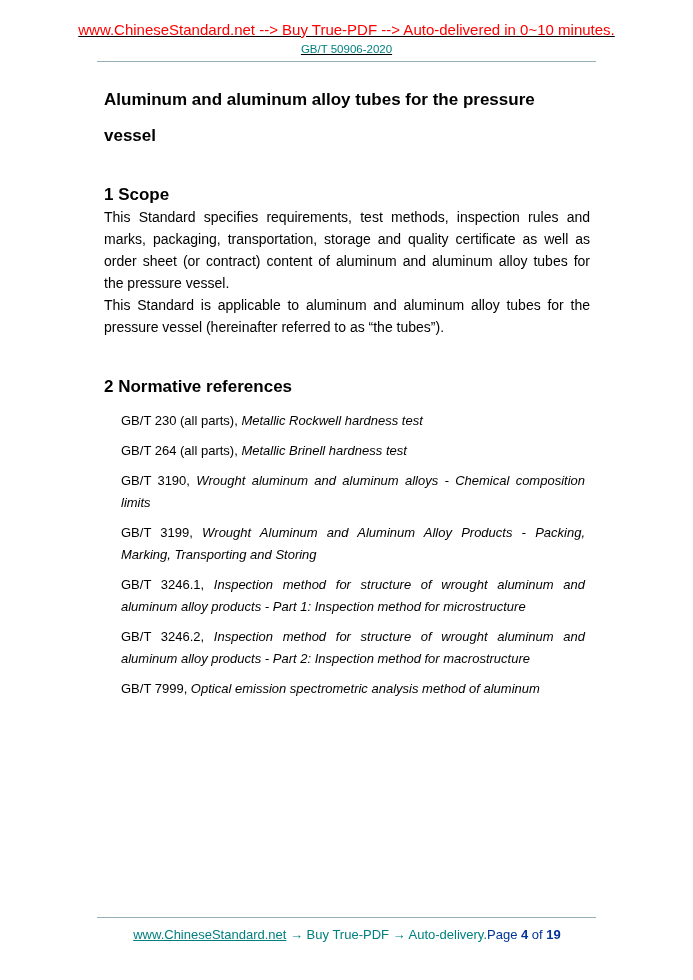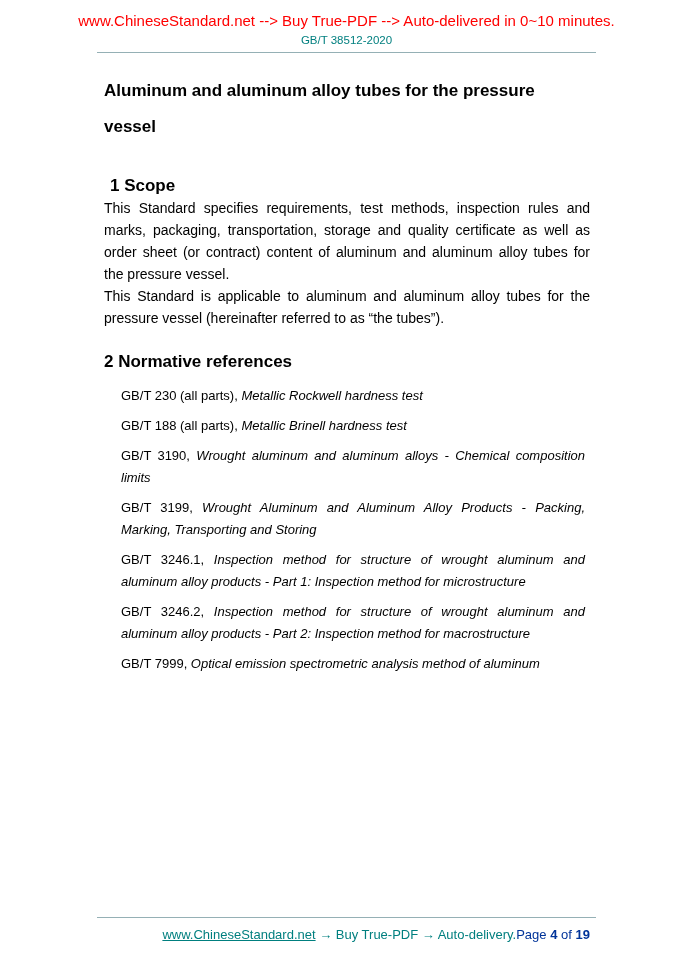--- a/index.html
+++ b/index.html
@@ -9,21 +9,21 @@
     background: #ffffff;
     font-family: "Liberation Sans", sans-serif;
     color: #000000;
   }
   .page {
     position: relative;
     width: 693px; height: 980px;
     overflow: hidden;
     background: #ffffff;
   }
-  .top-header { text-align: center; padding-top: 12px; }
+  .top-header { text-align: center; padding-top: 21px; text-decoration: underline; }
   .promo {
     color: var(--promo_red, #ff0000);
     font-size: 15px;
     line-height: 18px;
   }
   .std-code {
     color: var(--link_teal, #007f7f);
     font-size: 11.5px;
     line-height: 14px;
     margin-top: 3px;
@@ -40,22 +40,22 @@
     font-size: 17px;
     font-weight: bold;
     text-align: left;
     line-height: 36px;
   }
   h2.section-heading {
     font-size: 17px;
     font-weight: bold;
     line-height: 22px;
   }
-  .h-scope { margin: 30px 6px 0; }
-  .h-norm  { margin: 22px 0 0; }
+  .h-scope { margin: 30px 0 0; }
+  .h-norm  { margin: 38px 0 0; }
   p.body {
     font-size: 14px;
     line-height: 22px;
     text-align: justify;
     margin: 0;
   }
   .p1    { margin-top: 14px; }
   .p2    { margin-top: 12px; }
   .intro { margin-top: 14px; }
   .refs { margin-top: 12px; }
@@ -67,21 +67,21 @@
   }
   .ref-title { font-style: italic; }
   .footer {
     position: absolute;
     left: 0; right: 0; bottom: 0;
     background: #ffffff;
     padding-bottom: 36px;
   }
   .footer-row {
     display: flex;
-    justify-content: flex-end;
+    justify-content: center;
     align-items: baseline;
     padding: 8px 103px 0 104px;
     font-size: 13px;
     line-height: 18px;
   }
   .footer-left { color: var(--link_teal, #007f7f); }
   .footer-link {
     color: var(--link_teal, #007f7f);
     text-decoration: underline;
     cursor: pointer;
@@ -89,40 +89,40 @@
   .footer-right { color: var(--page_navy, #003399); }
   .footer-right b { font-weight: bold; }
 </style>
 </head>
 <body>
 
 <div class="page">
 
   <div class="top-header">
     <div class="promo">www.ChineseStandard.net --&gt; Buy True-PDF --&gt; Auto-delivered in 0~10 minutes.</div>
-    <div class="std-code">GB/T 38512-2020</div>
+    <div class="std-code">GB/T 50906-2020</div>
   </div>
 
   <div class="rule top-rule"></div>
 
   <div class="content">
 
     <h1 class="doc-title">Aluminum and aluminum alloy tubes for the pressure vessel</h1>
 
     <h2 class="section-heading h-scope">1 Scope</h2>
 
     <p class="body p1">This Standard specifies requirements, test methods, inspection rules and marks, packaging, transportation, storage and quality certificate as well as order sheet (or contract) content of aluminum and aluminum alloy tubes for the pressure vessel.</p>
     <p class="body p2">This Standard is applicable to aluminum and aluminum alloy tubes for the pressure vessel (hereinafter referred to as “the tubes”).</p>
 
     <h2 class="section-heading h-norm">2 Normative references</h2>
 
 
     <div class="refs">
       <p class="ref"><span class="ref-code">GB/T 230 (all parts), </span><span class="ref-title">Metallic Rockwell hardness test</span></p>
-      <p class="ref"><span class="ref-code">GB/T 188 (all parts), </span><span class="ref-title">Metallic Brinell hardness test</span></p>
+      <p class="ref"><span class="ref-code">GB/T 264 (all parts), </span><span class="ref-title">Metallic Brinell hardness test</span></p>
       <p class="ref"><span class="ref-code">GB/T 3190, </span><span class="ref-title">Wrought aluminum and aluminum alloys - Chemical composition limits</span></p>
       <p class="ref"><span class="ref-code">GB/T 3199, </span><span class="ref-title">Wrought Aluminum and Aluminum Alloy Products - Packing, Marking, Transporting and Storing</span></p>
       <p class="ref"><span class="ref-code">GB/T 3246.1, </span><span class="ref-title">Inspection method for structure of wrought aluminum and aluminum alloy products - Part 1: Inspection method for microstructure</span></p>
       <p class="ref"><span class="ref-code">GB/T 3246.2, </span><span class="ref-title">Inspection method for structure of wrought aluminum and aluminum alloy products - Part 2: Inspection method for macrostructure</span></p>
       <p class="ref"><span class="ref-code">GB/T 7999, </span><span class="ref-title">Optical emission spectrometric analysis method of aluminum</span></p>
     </div>
 
   </div>
 
   <div class="footer">

